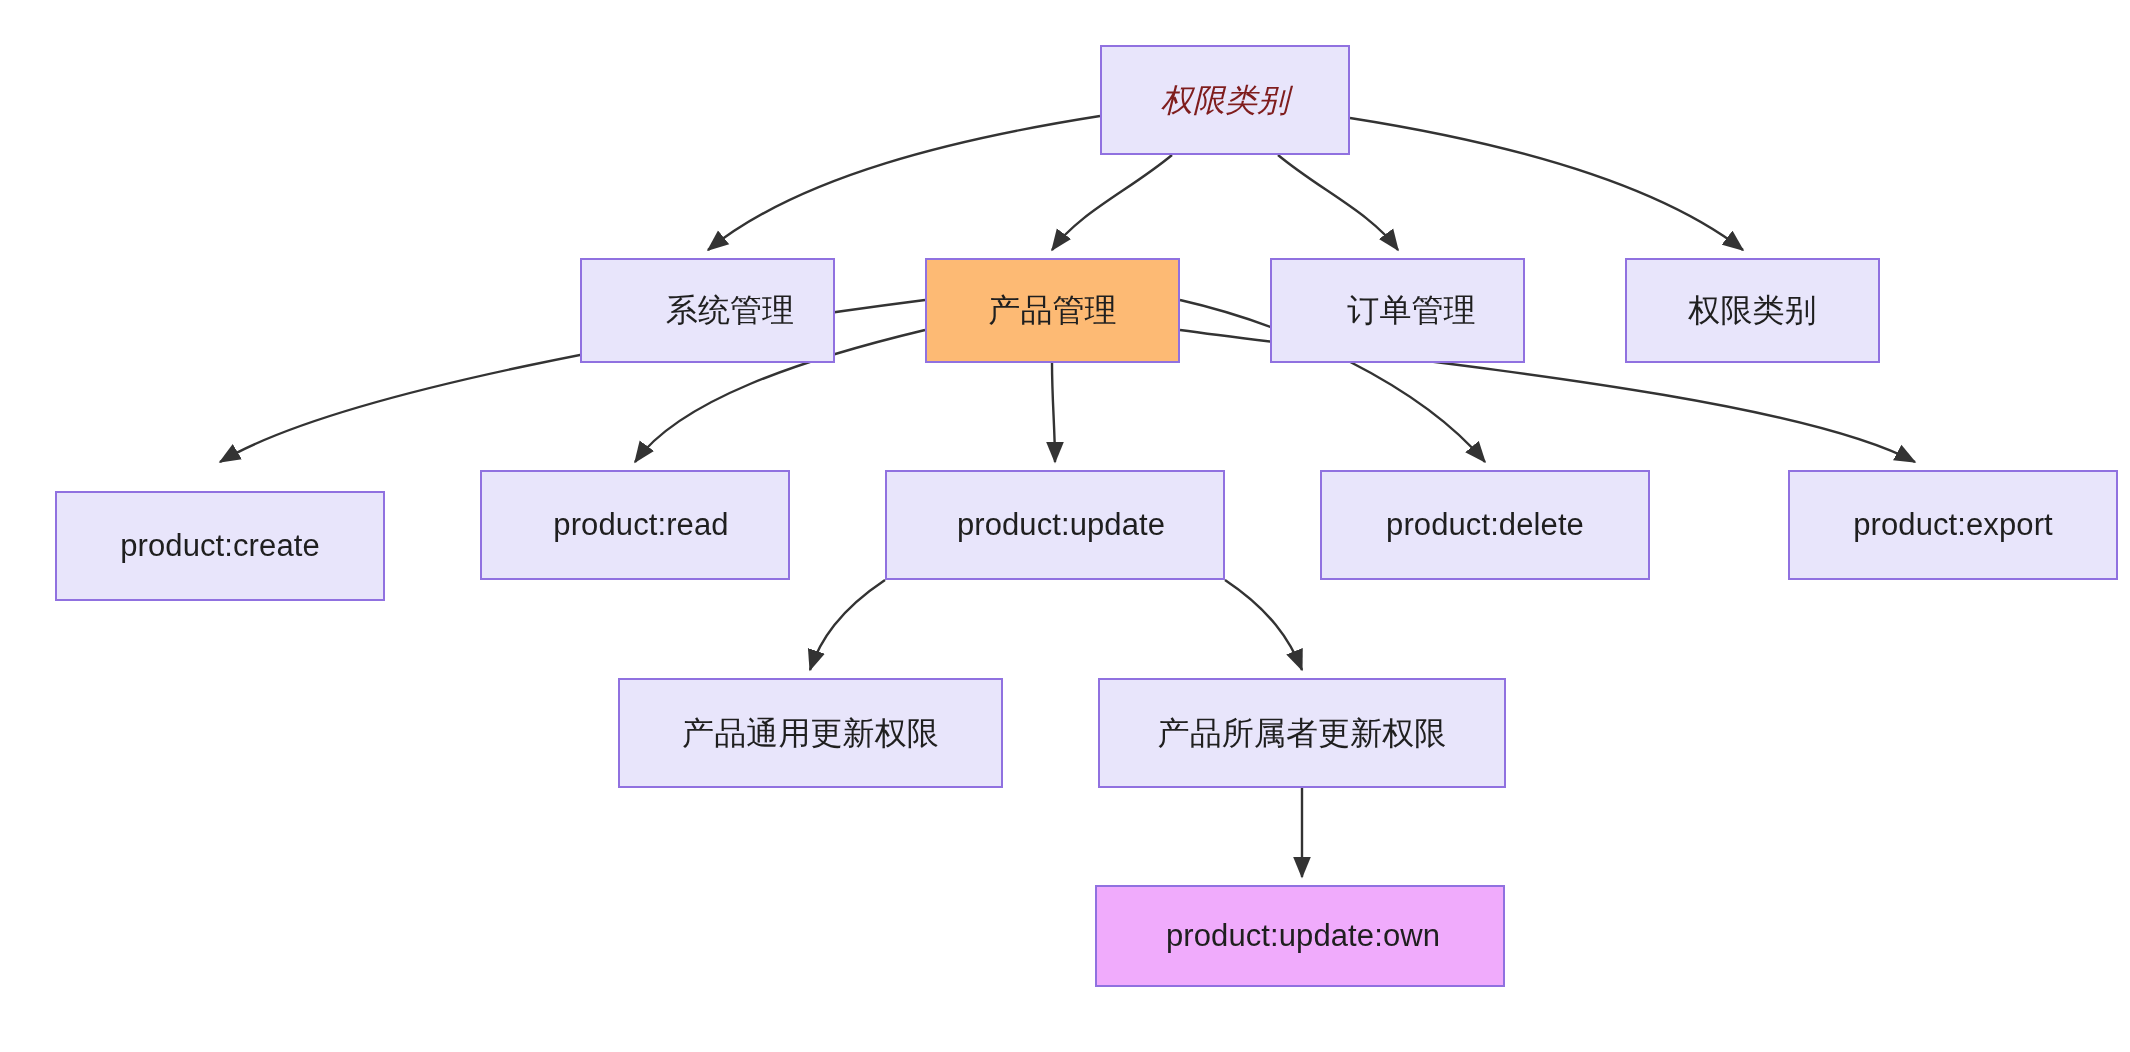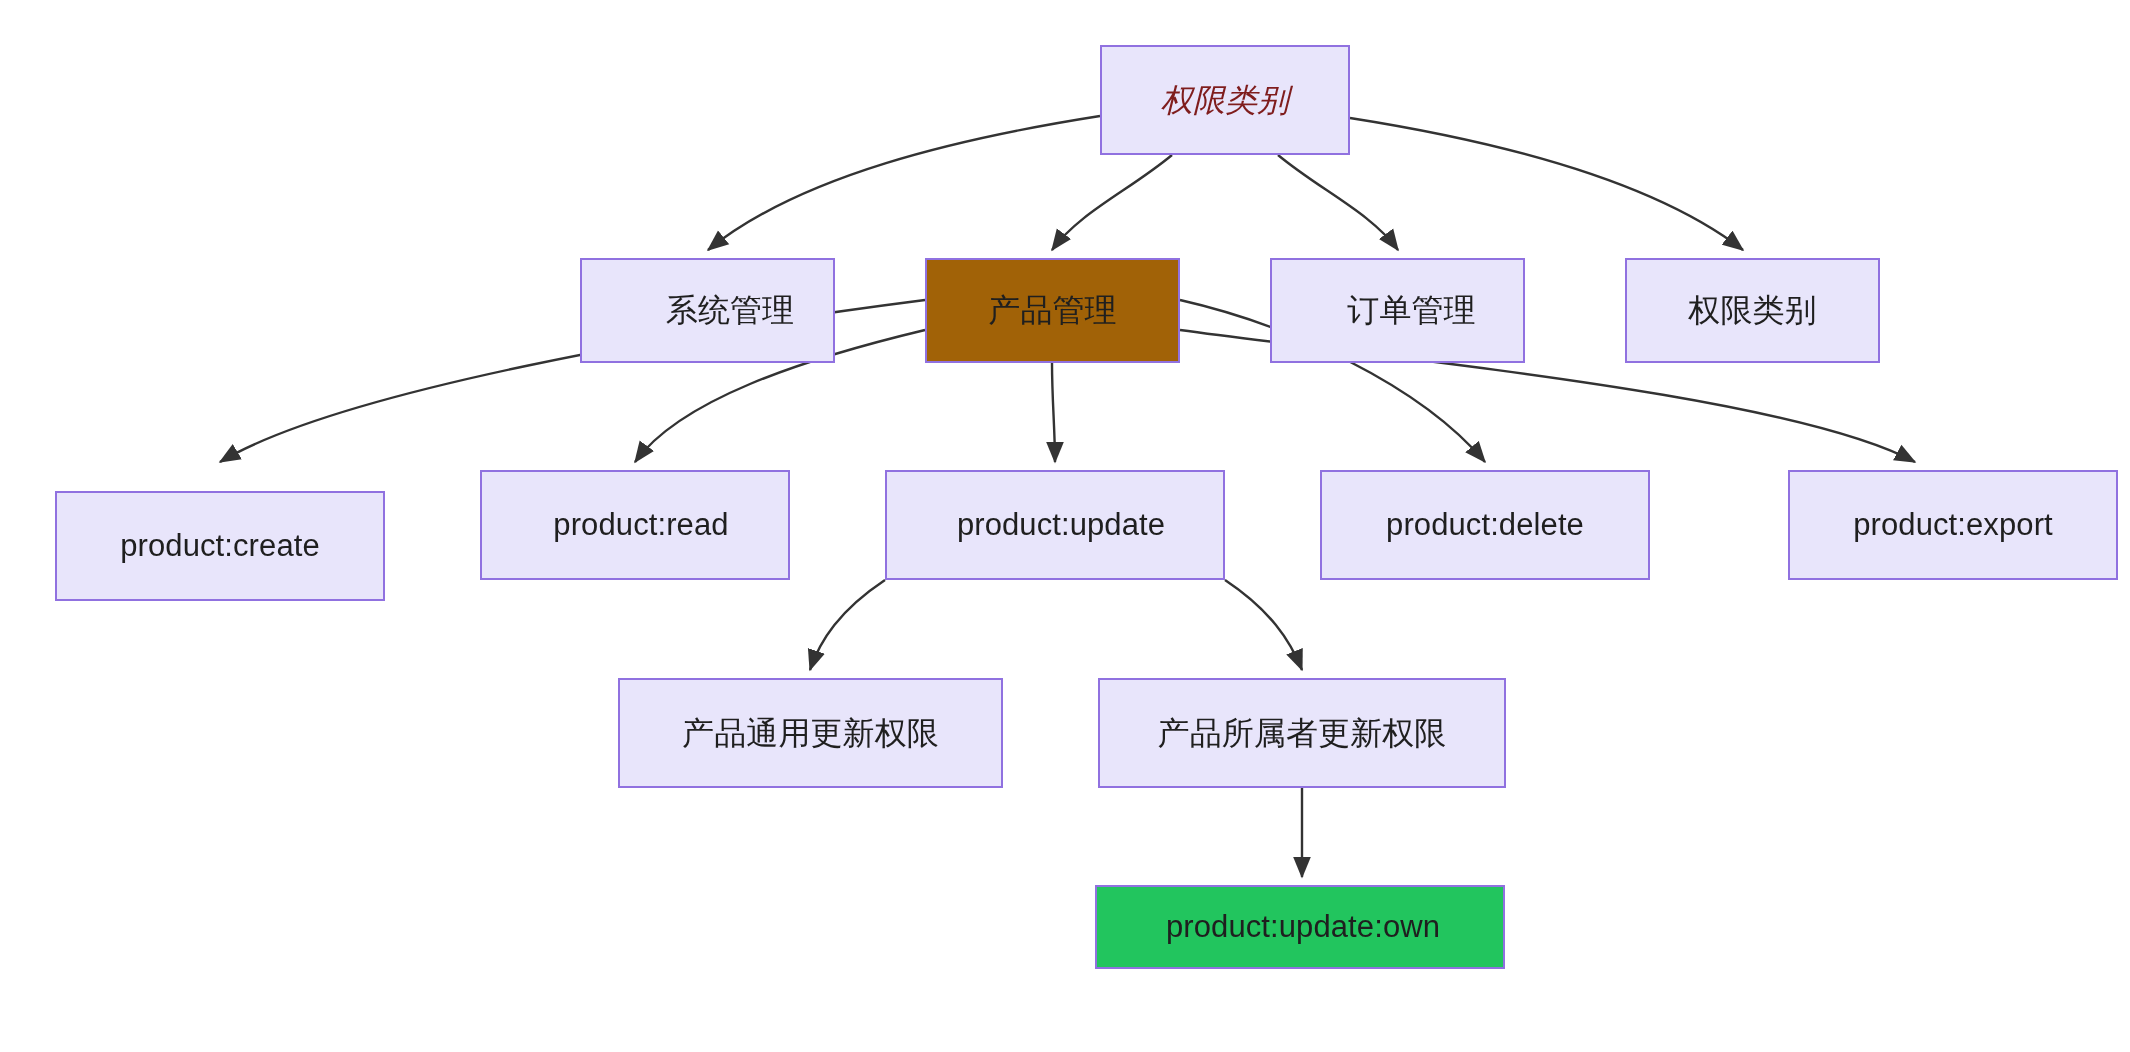--- a/index.html
+++ b/index.html
@@ -87,21 +87,21 @@
         <path class="edge-path" d="M 1302,788 C 1302,825 1302,855 1302,877" marker-end="url(#arrowhead)" stroke="#333333"></path>
       </g>
   </svg>
   <div id="node-group">
       <div class="node" style="left: 1100px; top: 45px; width: 250px; height: 110px; background: rgb(232, 229, 251); border-color: rgb(144, 113, 224);">
         <span class="node-label cjk" style="color: #7f1d1d; font-style: italic;">权限类别</span>
       </div>
       <div class="node" style="left: 580px; top: 258px; width: 255px; height: 105px; background: rgb(232, 229, 251); border-color: rgb(144, 113, 224);">
         <span class="node-label cjk" style="color: rgb(31, 31, 31); margin-left: 45px;">系统管理</span>
       </div>
-      <div class="node" style="left: 925px; top: 258px; width: 255px; height: 105px; background: #a16207; border-color: rgb(144, 113, 224);">
+      <div class="node" style="left: 925px; top: 258px; width: 255px; height: 105px; background: #fdba74; border-color: rgb(144, 113, 224);">
         <span class="node-label cjk" style="color: rgb(31, 31, 31);">产品管理</span>
       </div>
       <div class="node" style="left: 1270px; top: 258px; width: 255px; height: 105px; background: rgb(232, 229, 251); border-color: rgb(144, 113, 224); padding-left: 28px;">
         <span class="node-label cjk" style="color: rgb(31, 31, 31);">订单管理</span>
       </div>
       <div class="node" style="left: 1625px; top: 258px; width: 255px; height: 105px; background: rgb(232, 229, 251); border-color: rgb(144, 113, 224);">
         <span class="node-label cjk" style="color: rgb(31, 31, 31);">权限类别</span>
       </div>
       <div class="node clip" style="left: 55px; top: 470px; width: 330px; height: 110px; background: rgb(232, 229, 251); border-color: rgb(144, 113, 224); margin-top: 21px;">
         <span class="node-label" style="color: rgb(31, 31, 31);">product:create</span>
@@ -117,17 +117,17 @@
       </div>
       <div class="node clip" style="left: 1788px; top: 470px; width: 330px; height: 110px; background: rgb(232, 229, 251); border-color: rgb(144, 113, 224);">
         <span class="node-label" style="color: rgb(31, 31, 31);">product:export</span>
       </div>
       <div class="node" style="left: 618px; top: 678px; width: 385px; height: 110px; background: rgb(232, 229, 251); border-color: rgb(144, 113, 224);">
         <span class="node-label cjk" style="color: rgb(31, 31, 31);">产品通用更新权限</span>
       </div>
       <div class="node" style="left: 1098px; top: 678px; width: 408px; height: 110px; background: rgb(232, 229, 251); border-color: rgb(144, 113, 224);">
         <span class="node-label cjk" style="color: rgb(31, 31, 31);">产品所属者更新权限</span>
       </div>
-      <div class="node clip" style="left: 1095px; top: 885px; width: 410px; height: 84px; background: #22c55e; border-color: rgb(144, 113, 224); padding-left: 6px;">
+      <div class="node clip" style="left: 1095px; top: 885px; width: 410px; height: 102px; background: #f0abfc; border-color: rgb(144, 113, 224); padding-left: 6px;">
         <span class="node-label" style="color: rgb(31, 31, 31);">product:update:own</span>
       </div>
     </div>
 </div>
 
 </body></html>

